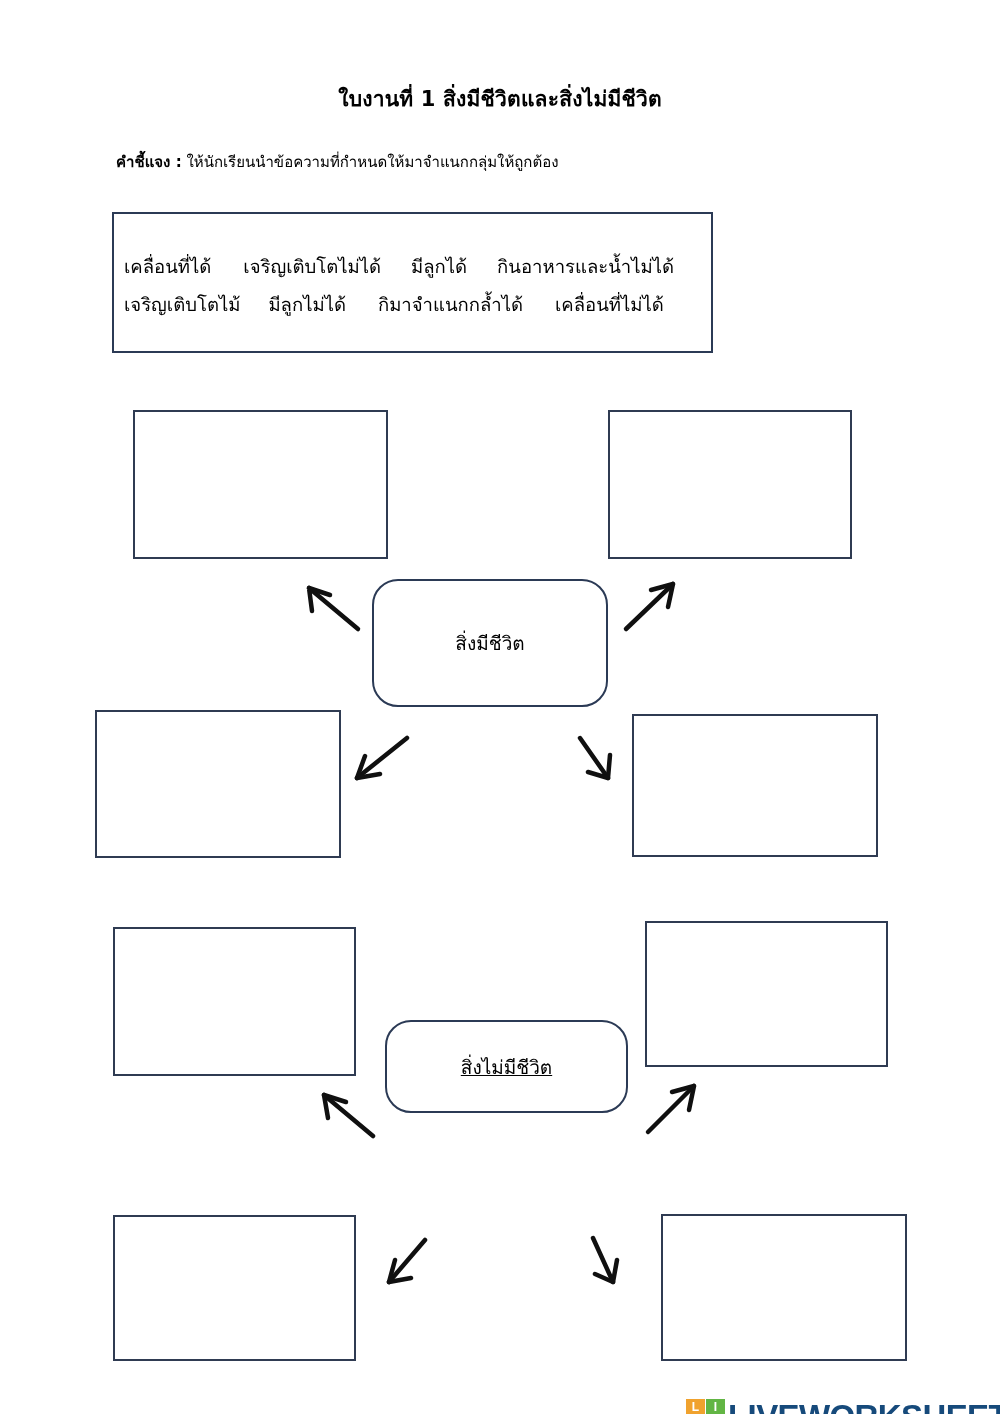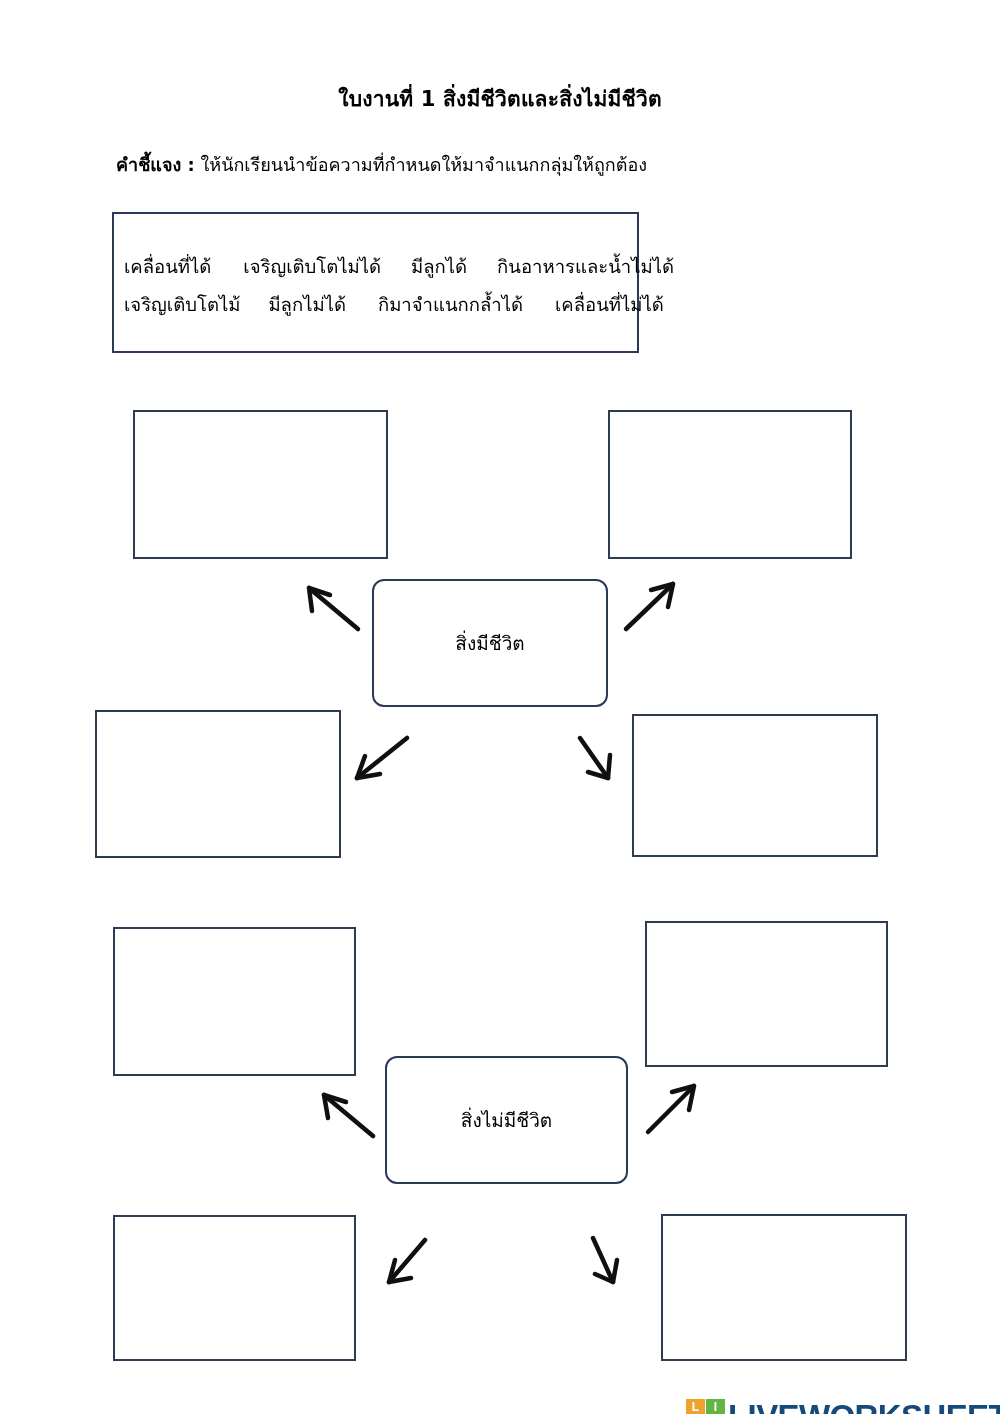--- a/index.html
+++ b/index.html
@@ -29,37 +29,37 @@
     text-align: center;
     font-size: 21px;
     font-weight: bold;
     letter-spacing: 0.2px;
     color: #000000;
   }
   .instruction-line {
     position: absolute;
     left: 116px;
     top: 126px;
-    font-size: 18px;
+    font-size: 15px;
     color: #000000;
     white-space: nowrap;
   }
   .instruction-label {
     font-weight: bold;
   }
   .instruction-text {
     font-weight: normal;
   }
 
   
   .word-bank {
     position: absolute;
     left: 112px;
     top: 188px;
-    width: 527px;
+    width: 601px;
     height: 141px;
     border: 2px solid #2b3a55;
     box-sizing: border-box;
     background: #ffffff;
   }
   .word-bank-row {
     position: absolute;
     left: 0;
     width: 601px;
     font-size: 18.5px;
@@ -80,21 +80,21 @@
     position: absolute;
     border: 2px solid #2f3b52;
     box-sizing: border-box;
     background: #ffffff;
   }
 
   
   .node-box {
     position: absolute;
     border: 2px solid #2b3a55;
-    border-radius: 12px;
+    border-radius: 26px;
     box-sizing: border-box;
     background: #ffffff;
     display: flex;
     align-items: center;
     justify-content: center;
     font-size: 19px;
     color: #000000;
   }
 
   
@@ -196,21 +196,21 @@
   </svg>
 
   <div class="answer-box" style="left:113px; top:903px; width:243px; height:149px;"></div>
 
   <div class="answer-box" style="left:645px; top:897px; width:243px; height:146px;"></div>
 
   <div class="answer-box" style="left:113px; top:1191px; width:243px; height:146px;"></div>
 
   <div class="answer-box" style="left:661px; top:1190px; width:246px; height:147px;"></div>
 
-  <div class="node-box" style="left:385px; top:1032px; width:243px; height:128px;">
+  <div class="node-box" style="left:385px; top:996px; width:243px; height:93px;text-decoration:underline;">
     <span>สิ่งไม่มีชีวิต</span>
   </div>
 
   <svg class="arrow-svg" style="left:310px; top:1055px;" width="70" height="60" viewBox="0 0 70 60">
     <path d="M63 57 L14 16" stroke="#101010" stroke-width="4.5" stroke-linecap="round" fill="none"></path>
     <path d="M14 16 L36 23 M14 16 L18 39" stroke="#101010" stroke-width="4.5" stroke-linecap="round" fill="none"></path>
   </svg>
 
   <svg class="arrow-svg" style="left:640px; top:1050px;" width="70" height="62" viewBox="0 0 70 62">
     <path d="M8 58 L54 12" stroke="#101010" stroke-width="4.5" stroke-linecap="round" fill="none"></path>

